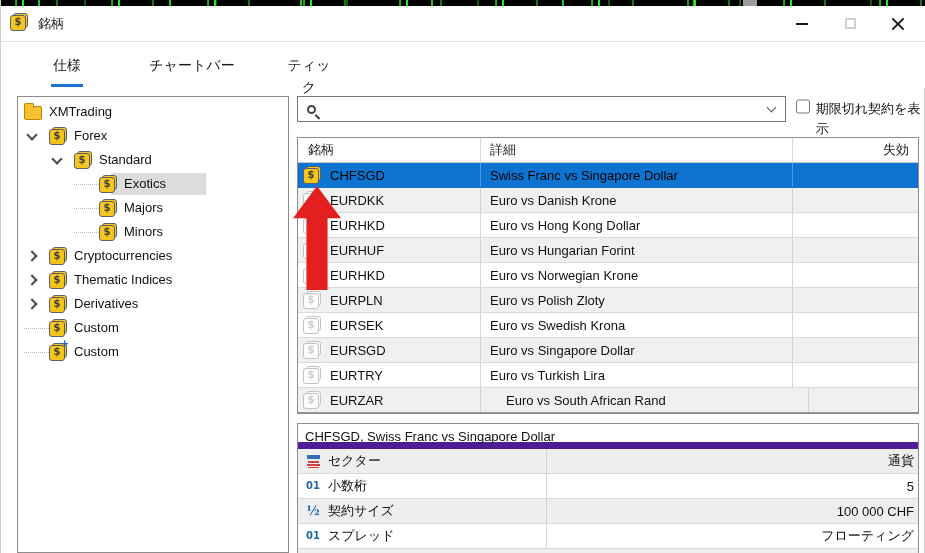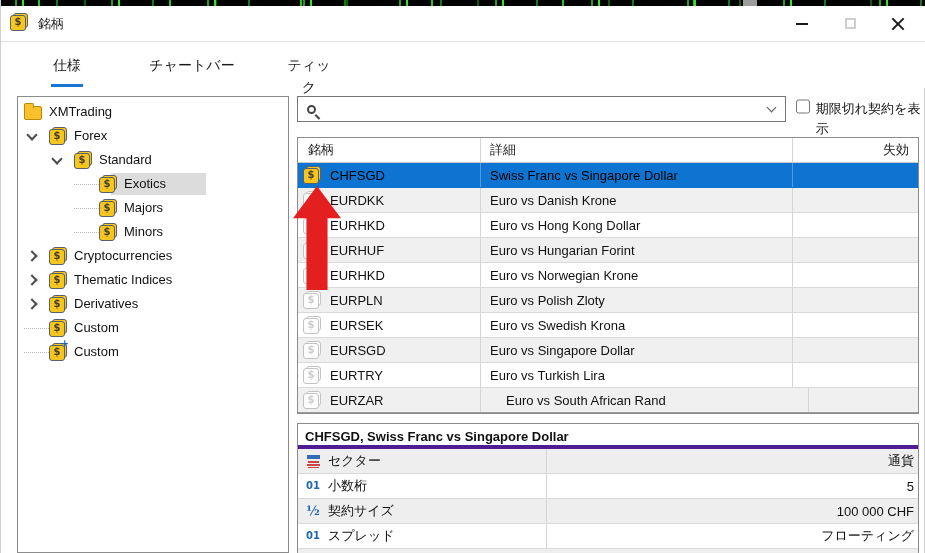--- a/index.html
+++ b/index.html
@@ -90,21 +90,21 @@
   .trow.selected .c-sym, .trow.selected .c-det { border-right-color:rgba(255,255,255,0.28); }
   .c-sym .sym-icon { margin-right:9px; }
   .thead .label { color:#222; }
 
   
   .red-arrow { position:absolute; left:292px; top:186px; width:48px; height:104px; background:#e3201f; z-index:30;
     clip-path:polygon(50% 0, 100% 31%, 72% 31%, 72% 100%, 28% 100%, 28% 31%, 0 31%); }
 
   
   .details { position:absolute; left:296px; top:423px; width:622px; height:130px; border:1px solid #8c8c8c; border-bottom:none; background:#fff; }
-  .d-title { height:25px; line-height:25px; padding-left:7px; font-size:13px; font-weight:bold; color:#111; border-bottom:4px solid #4c1d95; background:#fff; }
+  .d-title { height:25px; line-height:25px; padding-left:7px; font-size:13px; font-weight:normal; color:#111; border-bottom:7px solid #4c1d95; background:#fff; }
   .drow { display:flex; height:25px; align-items:center; font-size:13px; color:#111; border-bottom:1px solid #d9d9d9; }
   .drow.alt { background:#eeeeee; }
   .d-label { flex:0 0 249px; display:flex; align-items:center; height:100%; padding-left:7px; border-right:1px solid #d5d5d5; }
   .d-value { flex:1; text-align:right; padding-right:4px; }
   .d-icon { width:16px; height:16px; margin-right:7px; flex:0 0 16px; display:flex; align-items:center; justify-content:center; }
   .ic-sector { width:13px; height:14px; background:
       linear-gradient(#2f6db6,#2f6db6) 0 1px/13px 4px no-repeat,
       linear-gradient(#cc4444,#cc4444) 1px 7px/11px 2px no-repeat,
       linear-gradient(#cc4444,#cc4444) 0 10px/13px 2px no-repeat,
       linear-gradient(#cc4444,#cc4444) 1px 13px/11px 1px no-repeat; }

